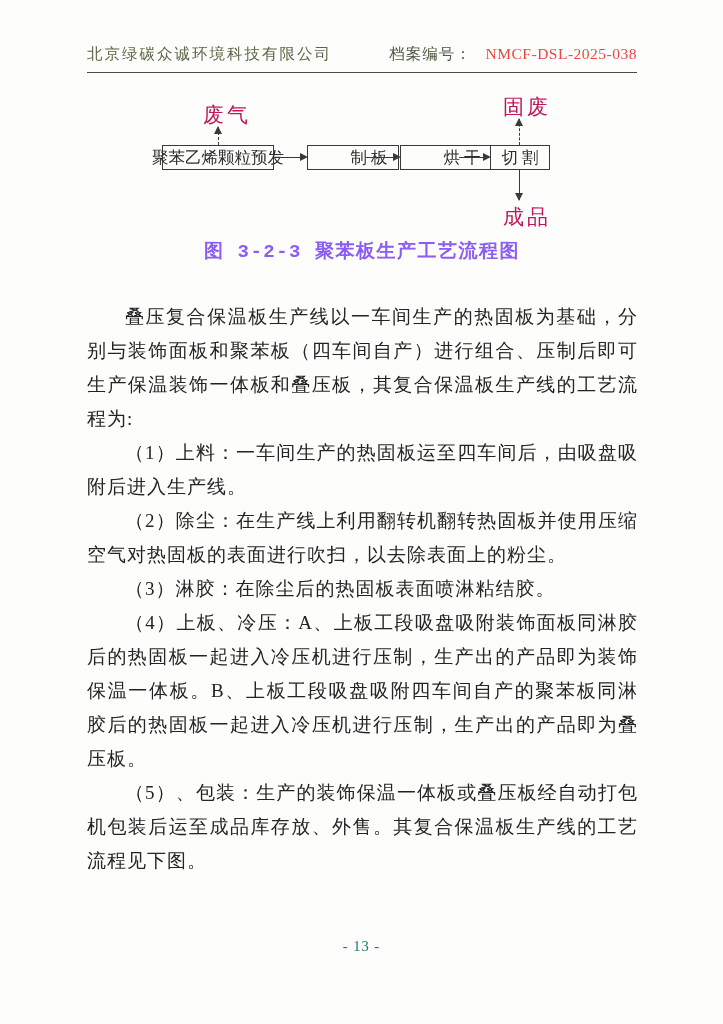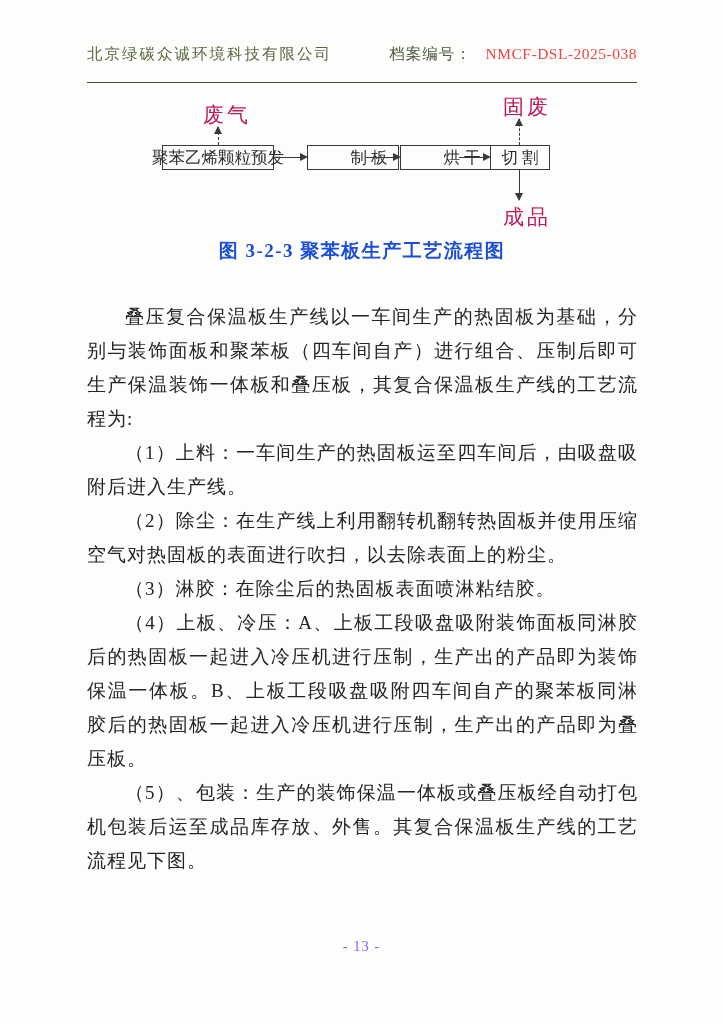--- a/index.html
+++ b/index.html
@@ -12,21 +12,21 @@
     overflow: hidden;
     font-family: "Liberation Serif", "DejaVu Serif", serif;
     color: #262626;
   }
   
   .header {
     position: absolute;
     left: 87px;
     right: 86px;
     top: 44px;
-    padding-bottom: 17px;
+    padding-bottom: 7px;
     border-bottom: 1.5px solid #4a4a44;
     display: flex;
     justify-content: space-between;
     align-items: baseline;
     font-size: 15.5px;
   }
   .header .company { color: #5a6744; letter-spacing: 2px; }
   .header .docno { color: #4d5840; }
   .header .docno .label { letter-spacing: 1px; margin-right: 10px; text-align: right; }
   .header .docno .num { color: #ef4444; letter-spacing: 0.5px; }
@@ -91,21 +91,22 @@
   }
   
   .caption {
     position: absolute;
     left: 87px; right: 86px;
     top: 238px;
     text-align: center;
     font-weight: bold;
     font-size: 19px;
     letter-spacing: 1.5px;
-    color: #1d4ed8;
+    color: #8b5cf6;
+    font-family: Liberation Mono, monospace;
   }
   .section-heading {
     position: absolute;
     left: 87px; right: 86px;
     top: 276px;
     font-weight: bold;
     font-size: 19.5px;
     letter-spacing: 1px;
     text-indent: 1.6em;
     color: #1d1d1d;
@@ -126,21 +127,21 @@
     text-align: justify;
     color: #242424;
   }
   
   .footer {
     position: absolute;
     left: 0; right: 0;
     top: 938px;
     text-align: center;
     font-size: 14.5px;
-    color: #8b5cf6;
+    color: #0f766e;
     letter-spacing: 1px;
   }
 </style>
 </head>
 <body>
 
 <div class="page">
 
   <div class="header">
     <span class="company">北京绿碳众诚环境科技有限公司</span>

